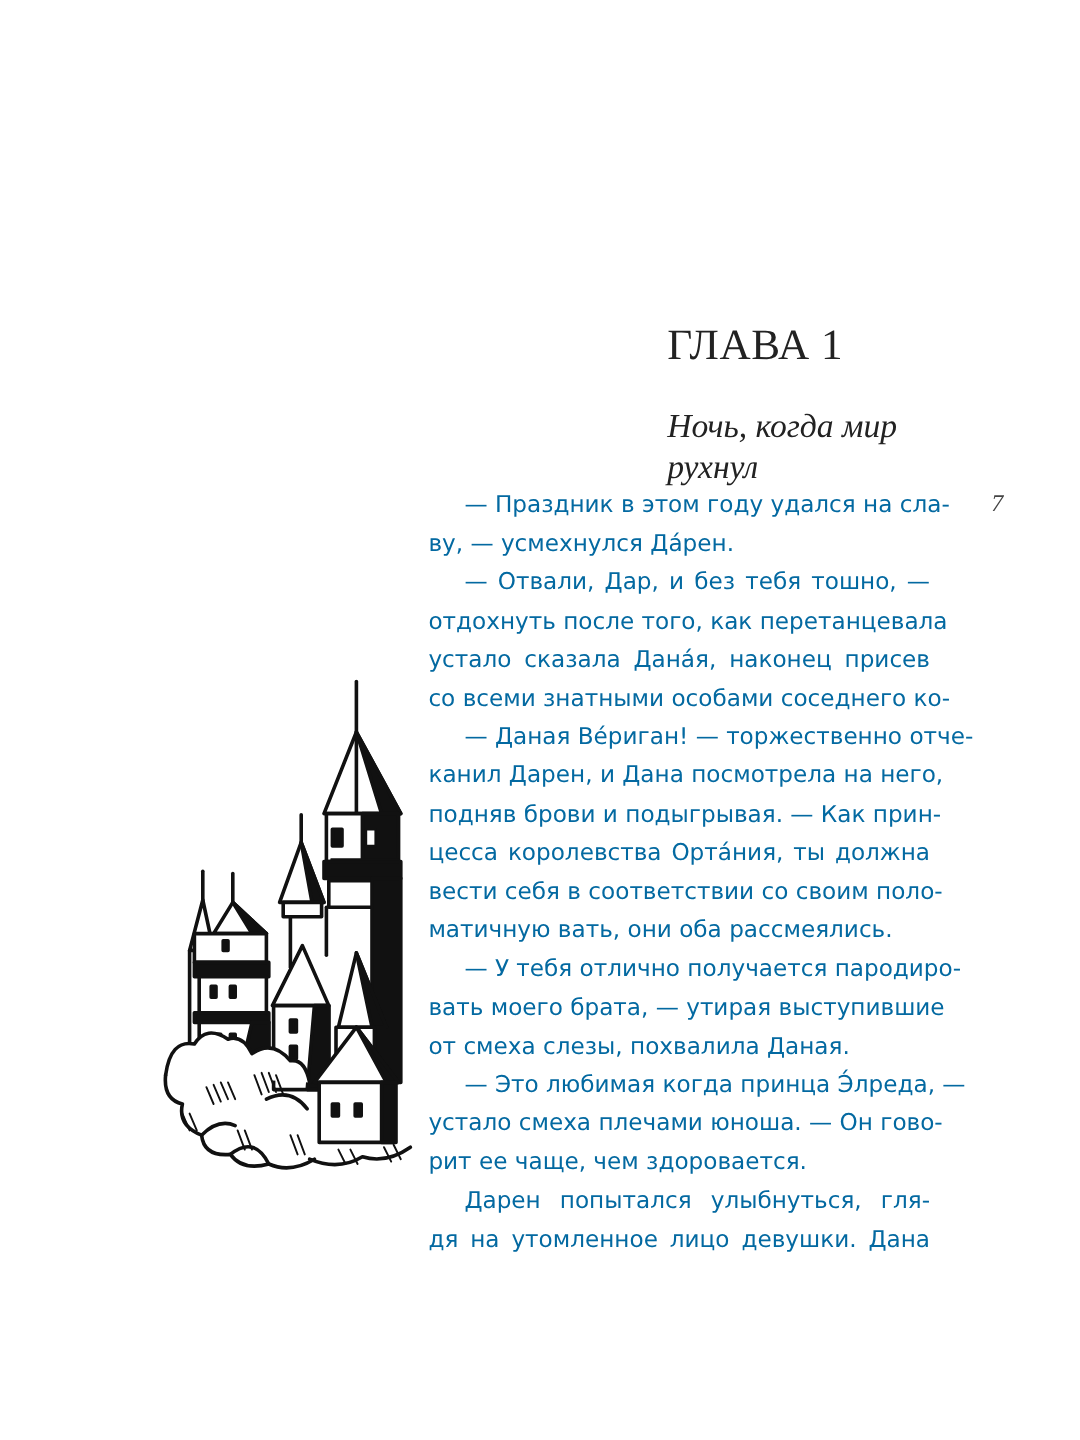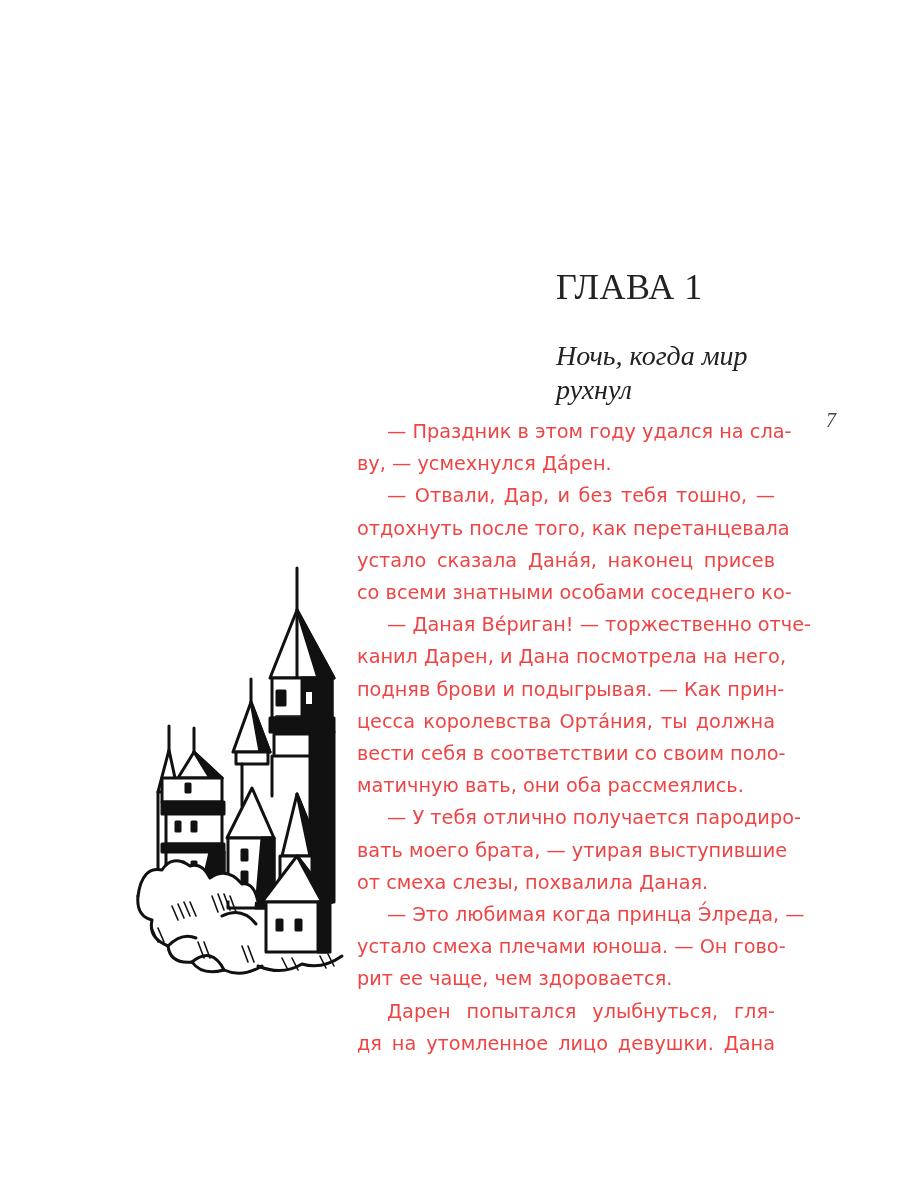--- a/index.html
+++ b/index.html
@@ -11,22 +11,22 @@
   }
   .chapter-title {
     position: absolute; left: 556px; top: 316px; width: 240px;
     font-family: "Liberation Serif", serif; font-style: italic; font-size: 28px; line-height: 34px; color: #222; margin-top: 23px;
   }
   .page-number {
     position: absolute; left: 826px; top: 409px;
     font-family: "Liberation Serif", serif; font-style: italic; font-size: 20px; color: #444;
   }
   .body-text {
-    position: absolute; left: 357px; top: 416px; width: 418px;
-    font-family: "DejaVu Sans", sans-serif; font-size: 19.3px; line-height: 32.2px; color: #ef4444;
+    position: absolute; left: 357px; top: 405px; width: 418px;
+    font-family: "DejaVu Sans", sans-serif; font-size: 19.3px; line-height: 32.2px; color: #0369a1;
   }
   .para { margin: 0; text-align: justify; text-align-last: left; }
   .line { display: block; white-space: nowrap; text-align: justify; text-align-last: justify; }
   .line.last { text-align-last: left; }
   .line.indent { text-indent: 30px; }
   .illustration { position: absolute; left: 132px; top: 566px; width: 220px; height: 414px; }
 </style>
 </head>
 <body>
 

